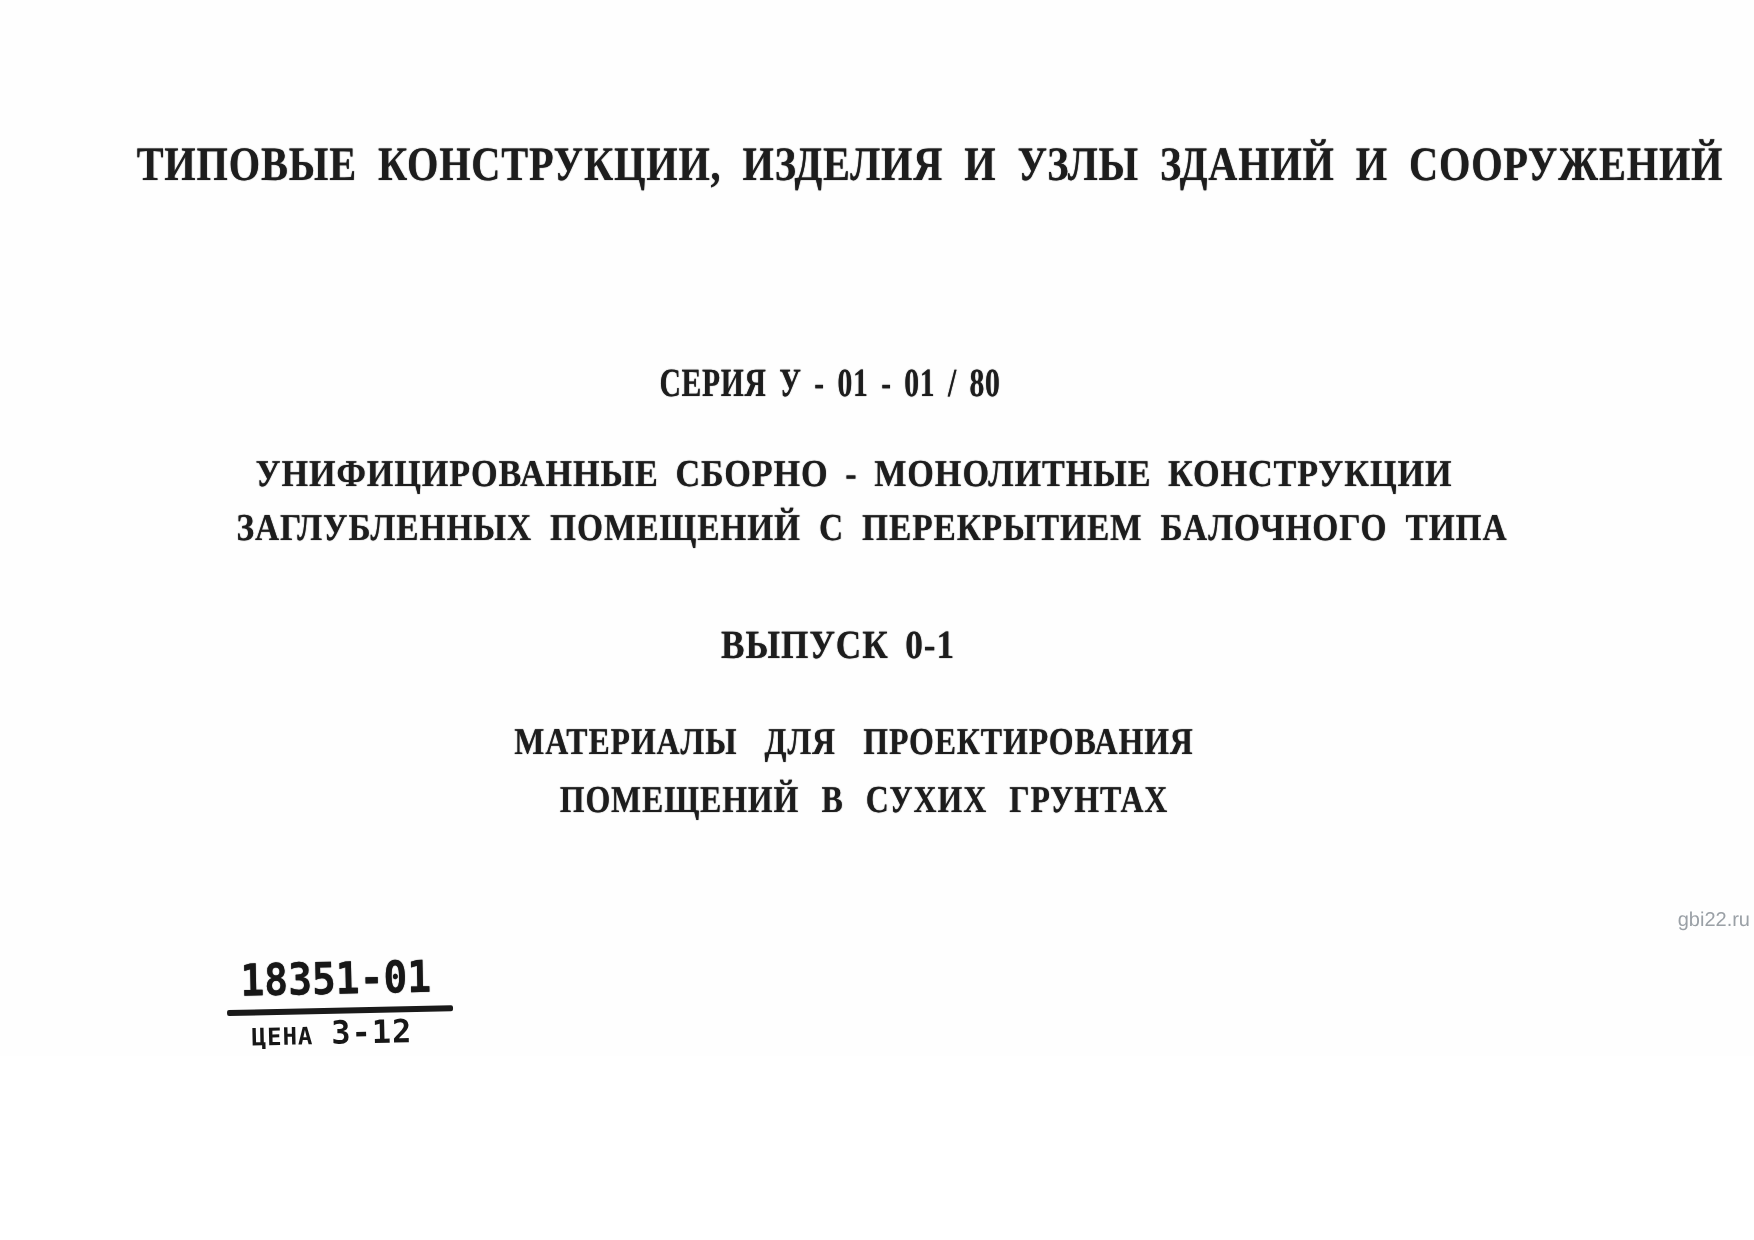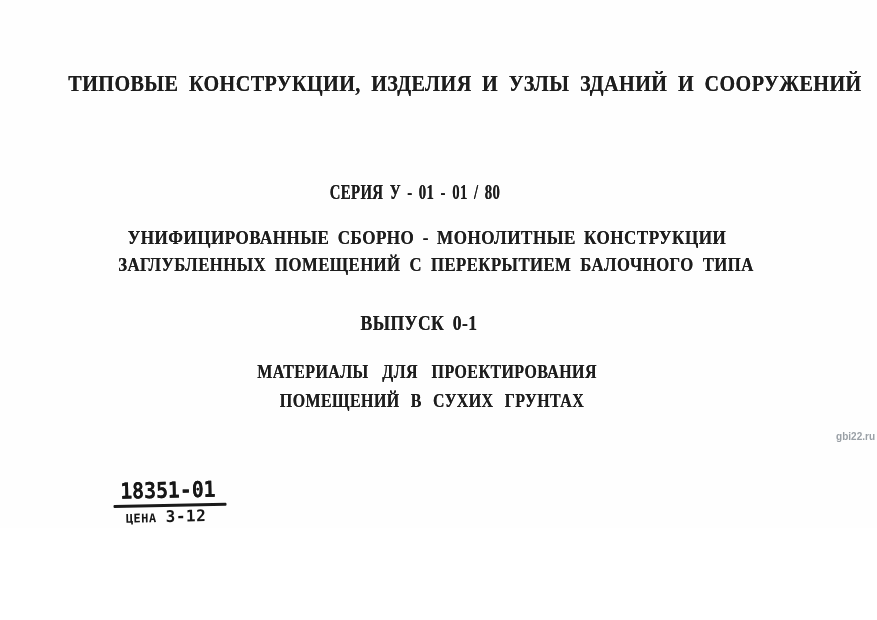--- a/index.html
+++ b/index.html
@@ -116,27 +116,26 @@
     font-size: 12px;
     letter-spacing: 0.5px;
   }
   .stamp-price-value {
     font-size: 16px;
     letter-spacing: 0.5px;
   }
   
   .watermark {
     position: absolute;
-    top: 431px;
+    top: 455px;
     right: 2px;
     font-family: "Liberation Sans", sans-serif;
     font-size: 10px;
     line-height: 1.1;
     color: #9aa0a6;
-    font-weight: bold;
   }
 </style>
 </head>
 <body>
 
 <div class="page">
 
   <div class="line l-header">ТИПОВЫЕ КОНСТРУКЦИИ, ИЗДЕЛИЯ И УЗЛЫ ЗДАНИЙ И СООРУЖЕНИЙ</div>
 
   <div class="line l-series">СЕРИЯ У - 01 - 01 / 80</div>

